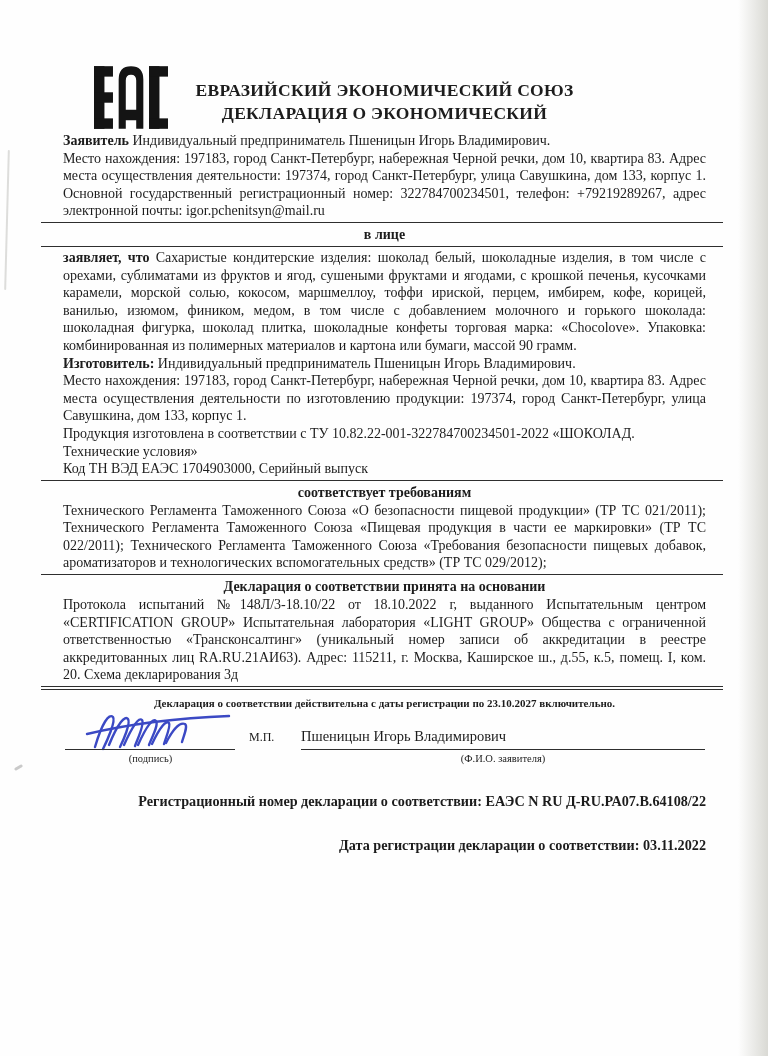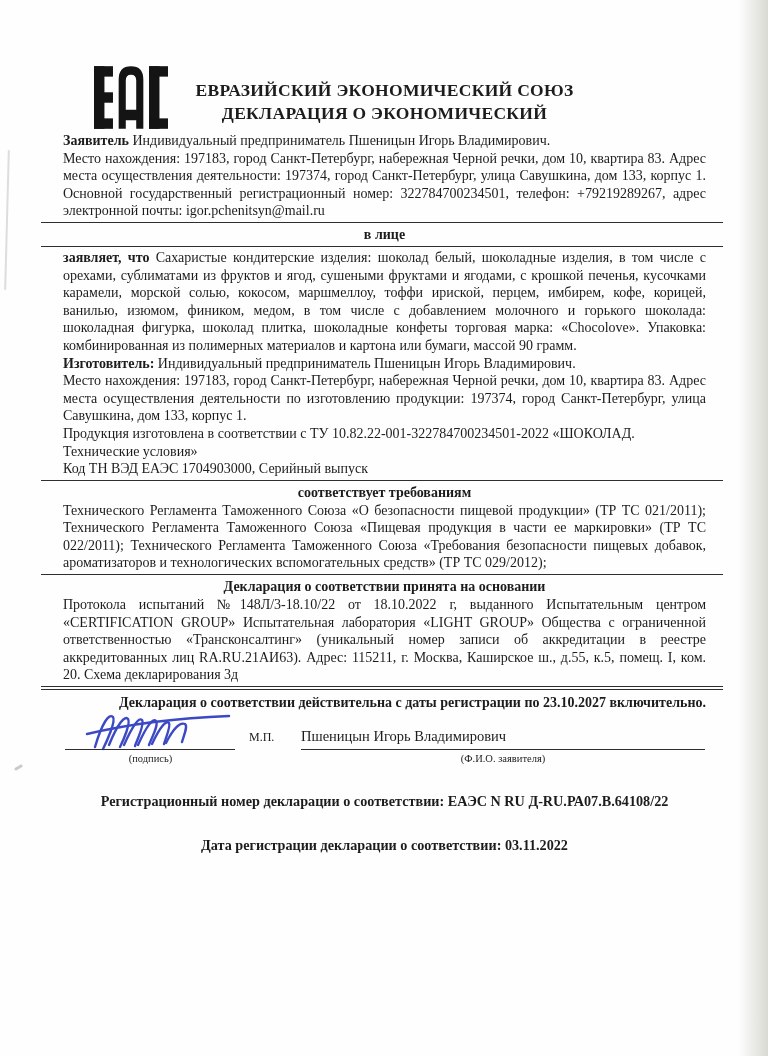--- a/index.html
+++ b/index.html
@@ -23,30 +23,30 @@
   .content{position:absolute;left:63px;top:64px;width:643px;}
   .hdr{position:relative;height:68px;}
   .logo{position:absolute;left:31px;top:2px;}
   .titles{text-align:center;padding-top:15px;line-height:23px;}
   .title-line{font-weight:bold;font-size:17.5px;letter-spacing:.3px;margin:0;}
   .rule{border-top:1.6px solid #2e2e2e;margin:2px 0 2px -22px;width:682px;height:0;}
   p.row{margin:0;font-size:14px;line-height:17.6px;text-align:justify;font-family:Liberation Serif, serif;}
   p.nojust{text-align:left;}
   .b{font-weight:bold;}
   .sect-hdr{font-weight:bold;font-size:14px;line-height:19px;margin:0;text-align:center;}
-  .validity{font-weight:bold;font-size:14px;line-height:20px;margin:3px 0 0;text-align:right;}
+  .validity{font-weight:bold;font-size:11px;line-height:20px;margin:3px 0 0;text-align:center;}
   .sig{position:relative;height:56px;margin-top:7px;}
   .sig-line-left{position:absolute;left:2px;top:29px;width:170px;border-bottom:1.6px solid #2e2e2e;}
   .sig-scribble{position:absolute;left:22px;top:-13px;}
   .sig-caption-left{position:absolute;left:0;top:33px;width:175px;text-align:center;font-size:10.5px;color:#222;}
   .stamp{position:absolute;left:186px;top:10px;font-size:12px;}
   .sig-line-right{position:absolute;left:238px;top:29px;width:404px;border-bottom:1.6px solid #2e2e2e;}
   .sig-name{position:absolute;left:238px;top:8px;width:404px;text-align:left;font-size:14.5px;}
   .sig-caption-right{position:absolute;left:238px;top:33px;width:404px;text-align:center;font-size:10.5px;color:#222;}
-  .regline{font-weight:bold;font-size:14.2px;line-height:18px;margin:0;text-align:center;}
+  .regline{font-weight:bold;font-size:14.2px;line-height:18px;margin:0;text-align:right;}
   .regnum{margin-top:16px;}
   .regdate{margin-top:26px;}
 </style>
 </head>
 <body>
 
 <div class="scan-right"></div>
 <div class="scan-left"></div>
 <div class="scan-dot"></div>
 

